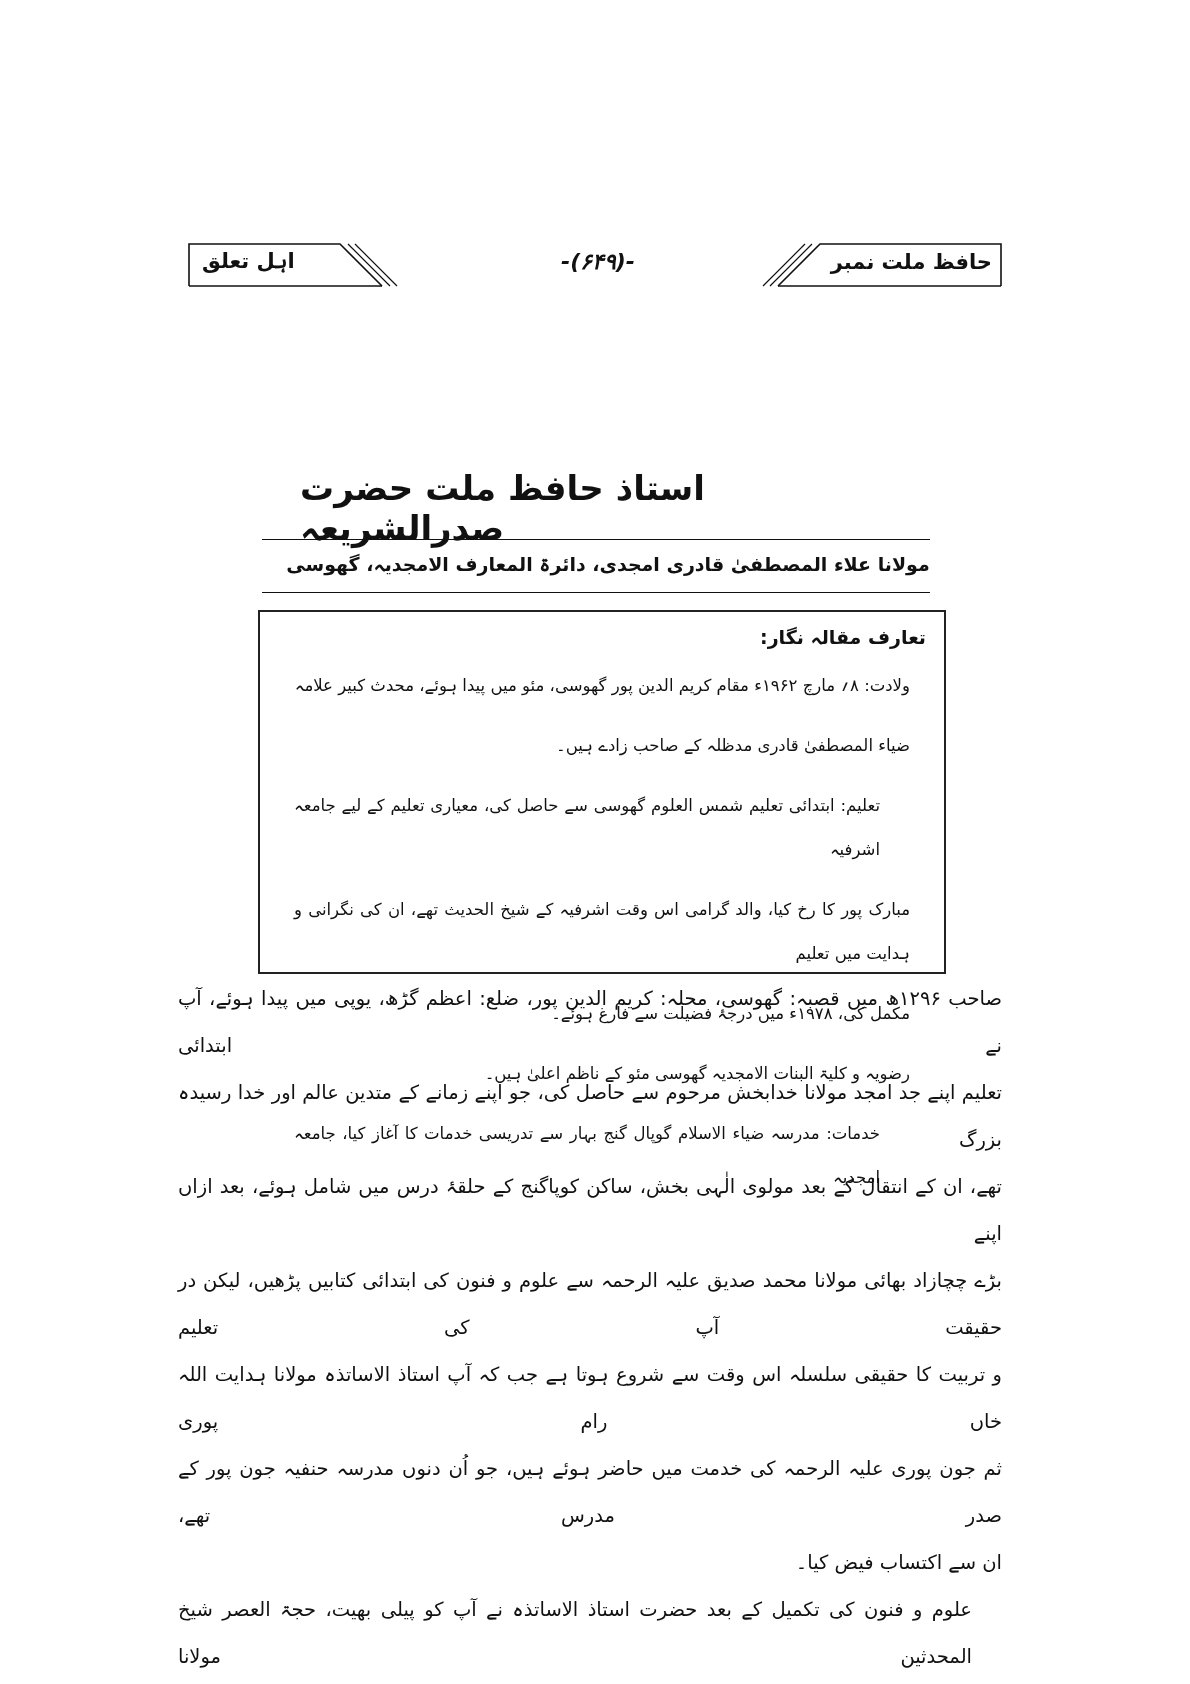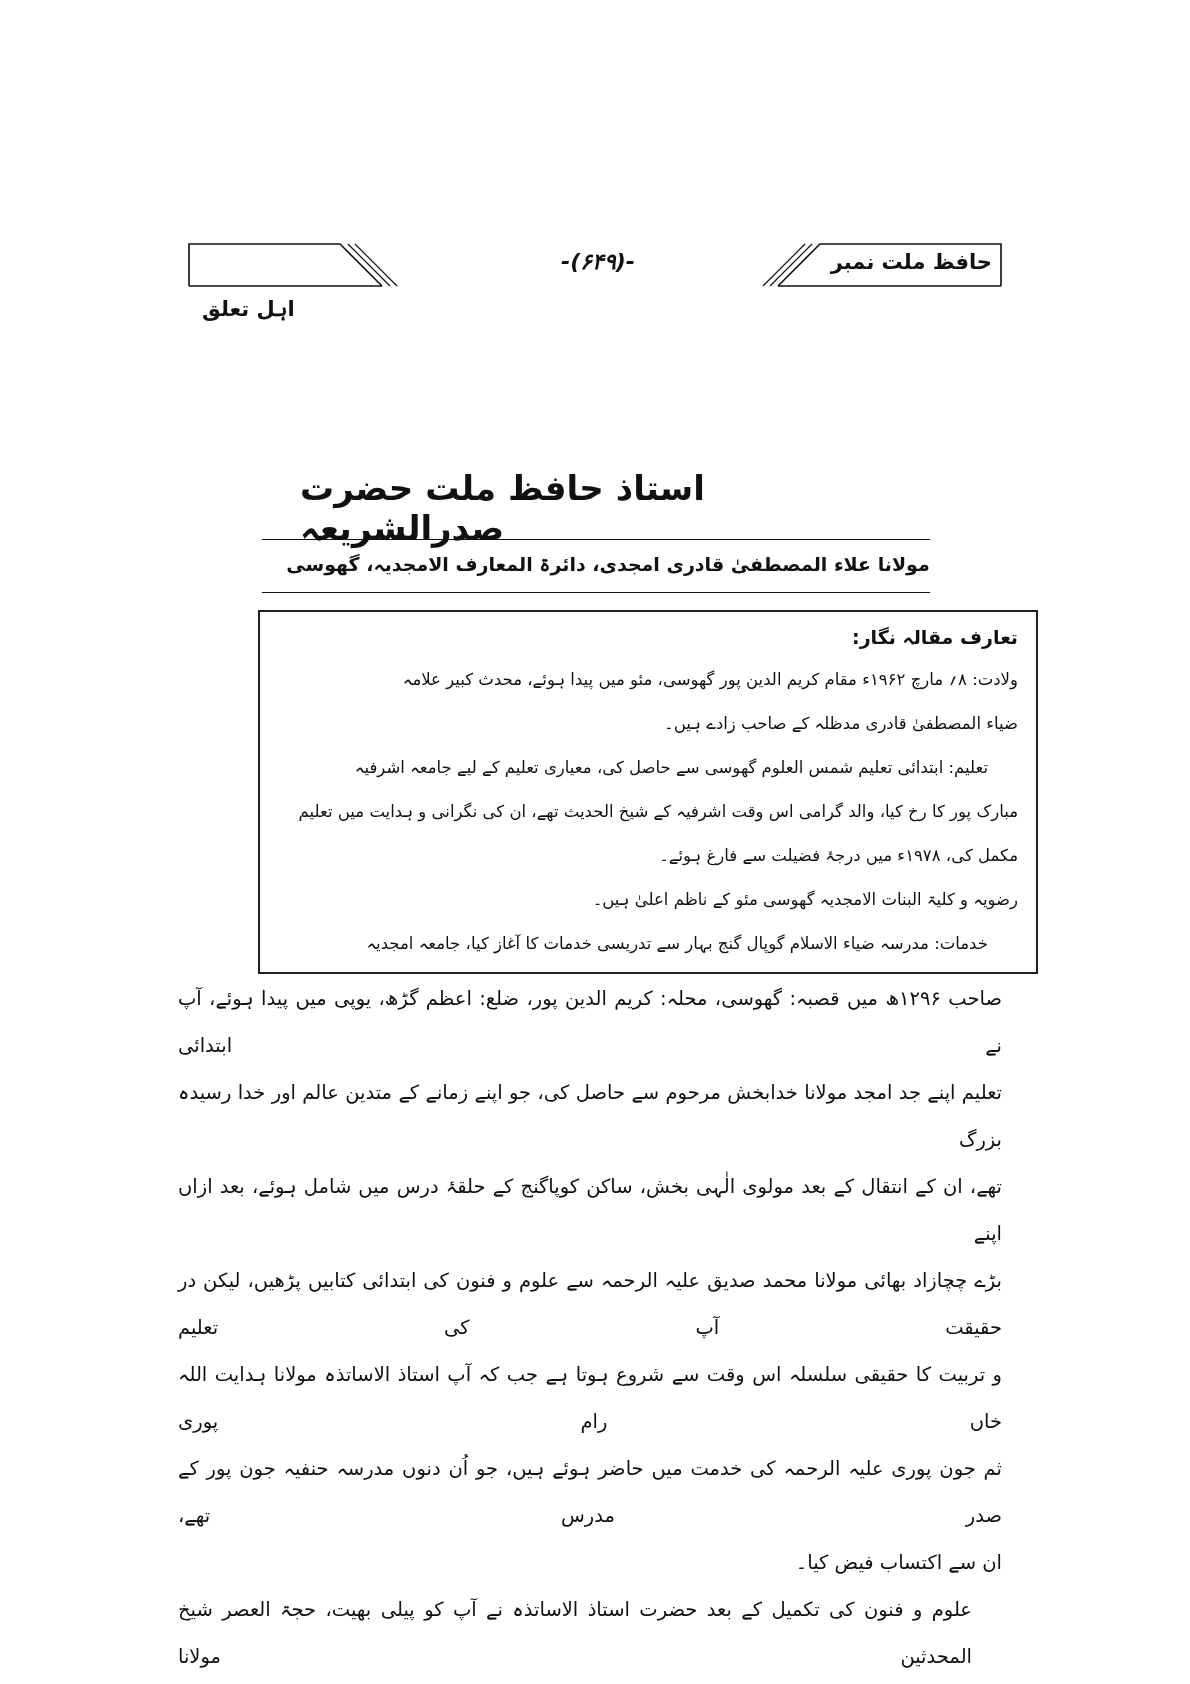--- a/index.html
+++ b/index.html
@@ -3,37 +3,37 @@
   <meta charset="utf-8">
   <style>
     html, body { margin: 0; padding: 0; background: #ffffff; }
     body { width: 1190px; height: 1684px; position: relative; overflow: hidden;
            font-family: "DejaVu Sans", sans-serif; color: #111; }
     .rtl { direction: rtl; unicode-bidi: embed; }
 
     
     .header { position: absolute; left: 188px; top: 243px; width: 814px; height: 44px; }
     .header svg { position: absolute; left: 0; top: 0; }
-    .hdr-left-text { position: absolute; left: 14px; top: 6px; font-size: 21px; font-weight: bold; margin-top: 48px; }
+    .hdr-left-text { position: absolute; left: 14px; top: 6px; font-size: 21px; font-weight: bold; }
     .hdr-right-text { position: absolute; right: 10px; top: 7px; font-size: 21px; font-weight: bold; }
     .hdr-page { position: absolute; left: 360px; top: 6px; width: 100px; text-align: center;
                 font-size: 22px; font-weight: bold; direction: ltr; font-style: italic; }
 
     
     .title { position: absolute; left: 300px; top: 468px; width: 600px; text-align: left;
              font-size: 34px; font-weight: bold; letter-spacing: 0.5px; }
     .rule { position: absolute; height: 0; border-top: 1.5px solid #111; }
     .byline { position: absolute; left: 268px; top: 553px; width: 680px; text-align: center;
               font-size: 19px; font-weight: bold; }
 
     
-    .intro-box { position: absolute; left: 258px; top: 610px; width: 780px; height: 364px;
+    .intro-box { position: absolute; left: 258px; top: 610px; width: 688px; height: 364px;
                  border: 2px solid #222; box-sizing: border-box; padding: 14px 18px 0 18px; }
     .intro-heading { font-size: 19px; font-weight: bold; margin: 0 0 10px 0; }
-    .intro-line { font-size: 16.5px; line-height: 44px; margin: 0; text-align: justify; }
+    .intro-line { font-size: 16.5px; line-height: 44px; margin: 16px; text-align: justify; }
     .intro-line.indent { padding-right: 30px; }
 
     
     .body-text { position: absolute; left: 178px; top: 975px; width: 824px; }
     .para { font-size: 19.5px; line-height: 47px; margin: 0; text-align: justify;
             text-align-last: justify; }
     .para .ln { display: block; text-align: justify; text-align-last: justify; }
     .para .ln.last { text-align-last: right; }
     .para .ln.first { padding-right: 30px; }
   </style>

